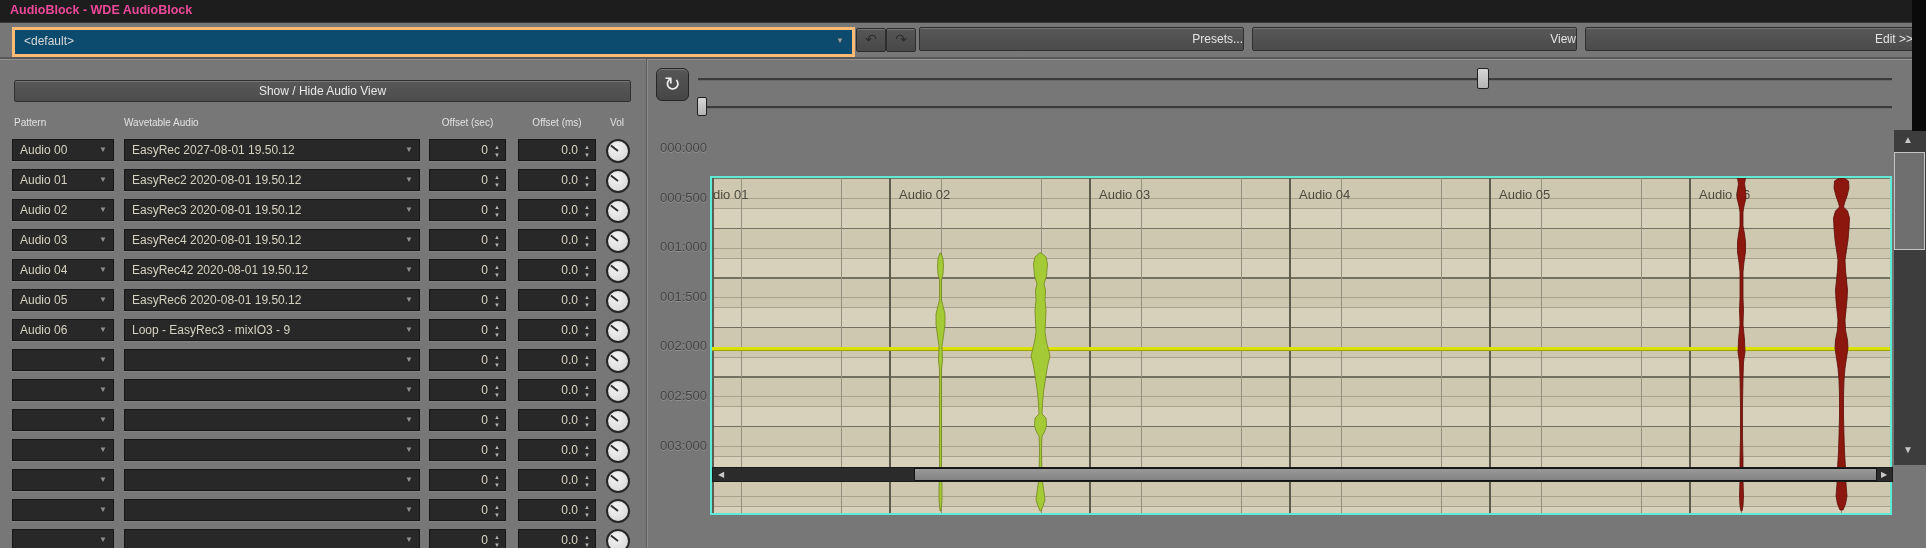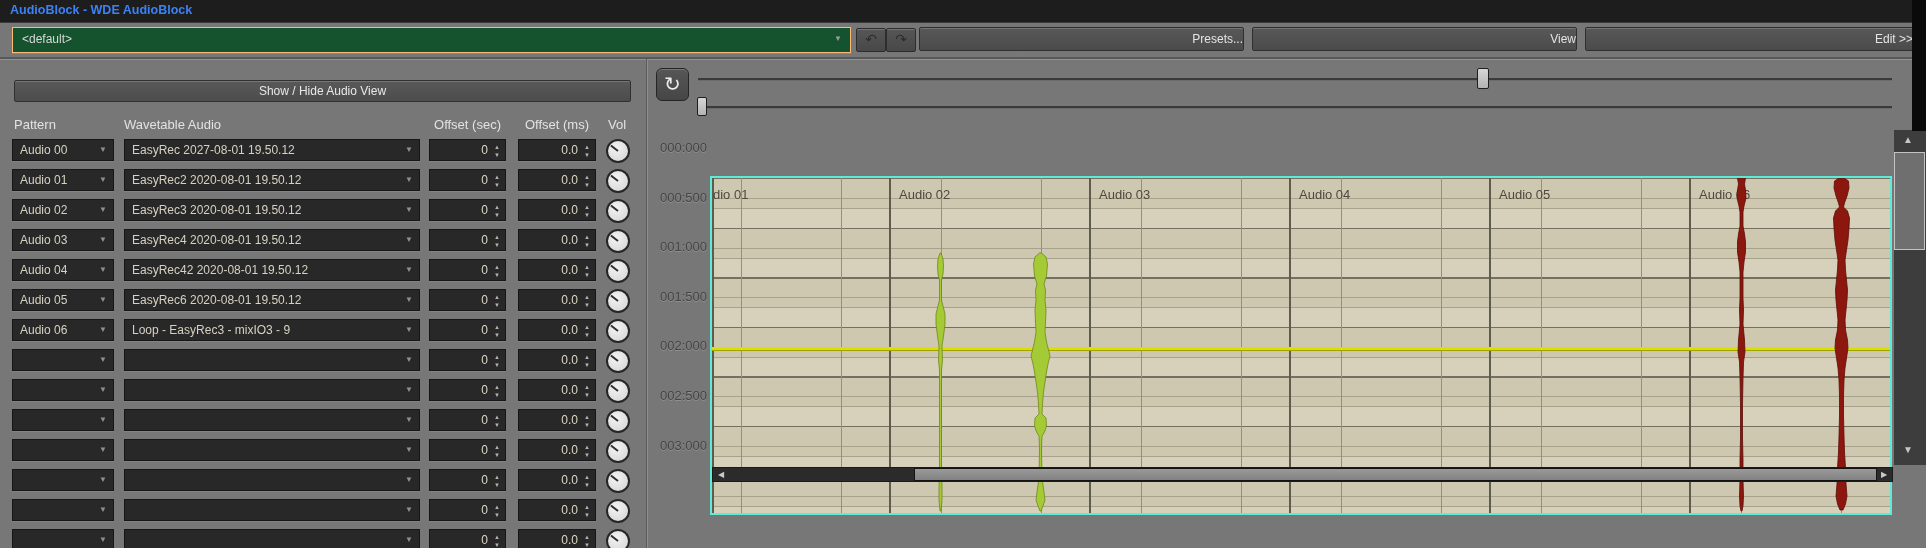--- a/index.html
+++ b/index.html
@@ -6,40 +6,40 @@
   html,body{margin:0;padding:0;}
   body{
     width:1926px;height:548px;position:relative;overflow:hidden;
     background:#777777;font-family:"Liberation Sans",sans-serif;
     -webkit-font-smoothing:antialiased;
   }
   .abs{position:absolute;}
   
   #titlebar{left:0;top:0;width:1926px;height:22px;background:#1d1d1d;
     border-bottom:1px solid #3a3a3a;}
-  #titlebar .t{position:absolute;left:10px;top:3px;font-size:12.5px;font-weight:bold;color:#3b82f6;}
-  
-  .ctl-dark{background:#14532d;border:1px solid #fdba74;box-shadow:0 1px 0 rgba(255,255,255,.12);}
+  #titlebar .t{position:absolute;left:10px;top:3px;font-size:12.5px;font-weight:bold;color:#ec4899;}
+  
+  .ctl-dark{background:#0c4a6e;border:3px solid #fdba74;box-shadow:0 1px 0 rgba(255,255,255,.12);}
   #preset-dd{left:12px;top:27px;width:837px;height:24px;color:#d8d8d8;font-size:12px;}
   #preset-dd .txt{position:absolute;left:9px;top:4px;}
   #preset-dd .arr{position:absolute;right:8px;top:6px;font-size:8px;color:#9a9a9a;}
   .sbtn{top:28px;width:28px;height:22px;background:linear-gradient(#565656,#484848);
     border:1px solid #2d2d2d;border-radius:2px;color:#2b2b2b;font-size:14px;
     text-align:center;line-height:21px;box-shadow:inset 0 1px 0 rgba(255,255,255,.18);}
   .tbtn{top:27px;height:24px;background:linear-gradient(#585858,#4b4b4b);
     border:1px solid #2f2f2f;border-radius:2px;color:#e4e4e4;font-size:12px;
     text-align:right;line-height:23px;box-shadow:inset 0 1px 0 rgba(255,255,255,.18);box-sizing:border-box;}
   
   .hgroove{left:0;top:57px;width:1926px;height:2px;background:#585858;border-bottom:1px solid #929292;}
   .vgroove{left:646px;top:59px;width:1px;height:489px;background:#5c5c5c;border-right:1px solid #8e8e8e;}
   
   #toggle-btn{left:14px;top:80px;width:617px;height:22px;background:linear-gradient(#595959,#4c4c4c);
     border:1px solid #303030;border-radius:2px;color:#e8e8e8;font-size:12px;text-align:center;
     line-height:21px;box-shadow:inset 0 1px 0 rgba(255,255,255,.18);box-sizing:border-box;}
-  .colhead{top:117px;font-size:13px;color:#e2e2e2;height:14px;}
+  .colhead{top:117px;font-size:10px;color:#e2e2e2;height:14px;}
   .lrow{left:0;width:648px;height:22px;position:absolute;}
   .dd{position:absolute;top:0;height:22px;background:#282828;border:1px solid #161616;
     box-shadow:0 1px 0 rgba(255,255,255,.1);box-sizing:border-box;color:#d6d2c2;font-size:12px;}
   .dd .txt{position:absolute;left:7px;top:3px;white-space:nowrap;overflow:hidden;}
   .dd .arr{position:absolute;right:6px;top:5px;font-size:8px;color:#8f8f8f;}
   .dd.pat{left:12px;width:102px;}
   .dd.wav{left:124px;width:296px;}
   .spin{position:absolute;top:0;height:22px;background:#282828;border:1px solid #161616;
     box-shadow:0 1px 0 rgba(255,255,255,.1);box-sizing:border-box;color:#ddd8c6;font-size:12px;}
   .spin.sec{left:429px;width:77px;}

